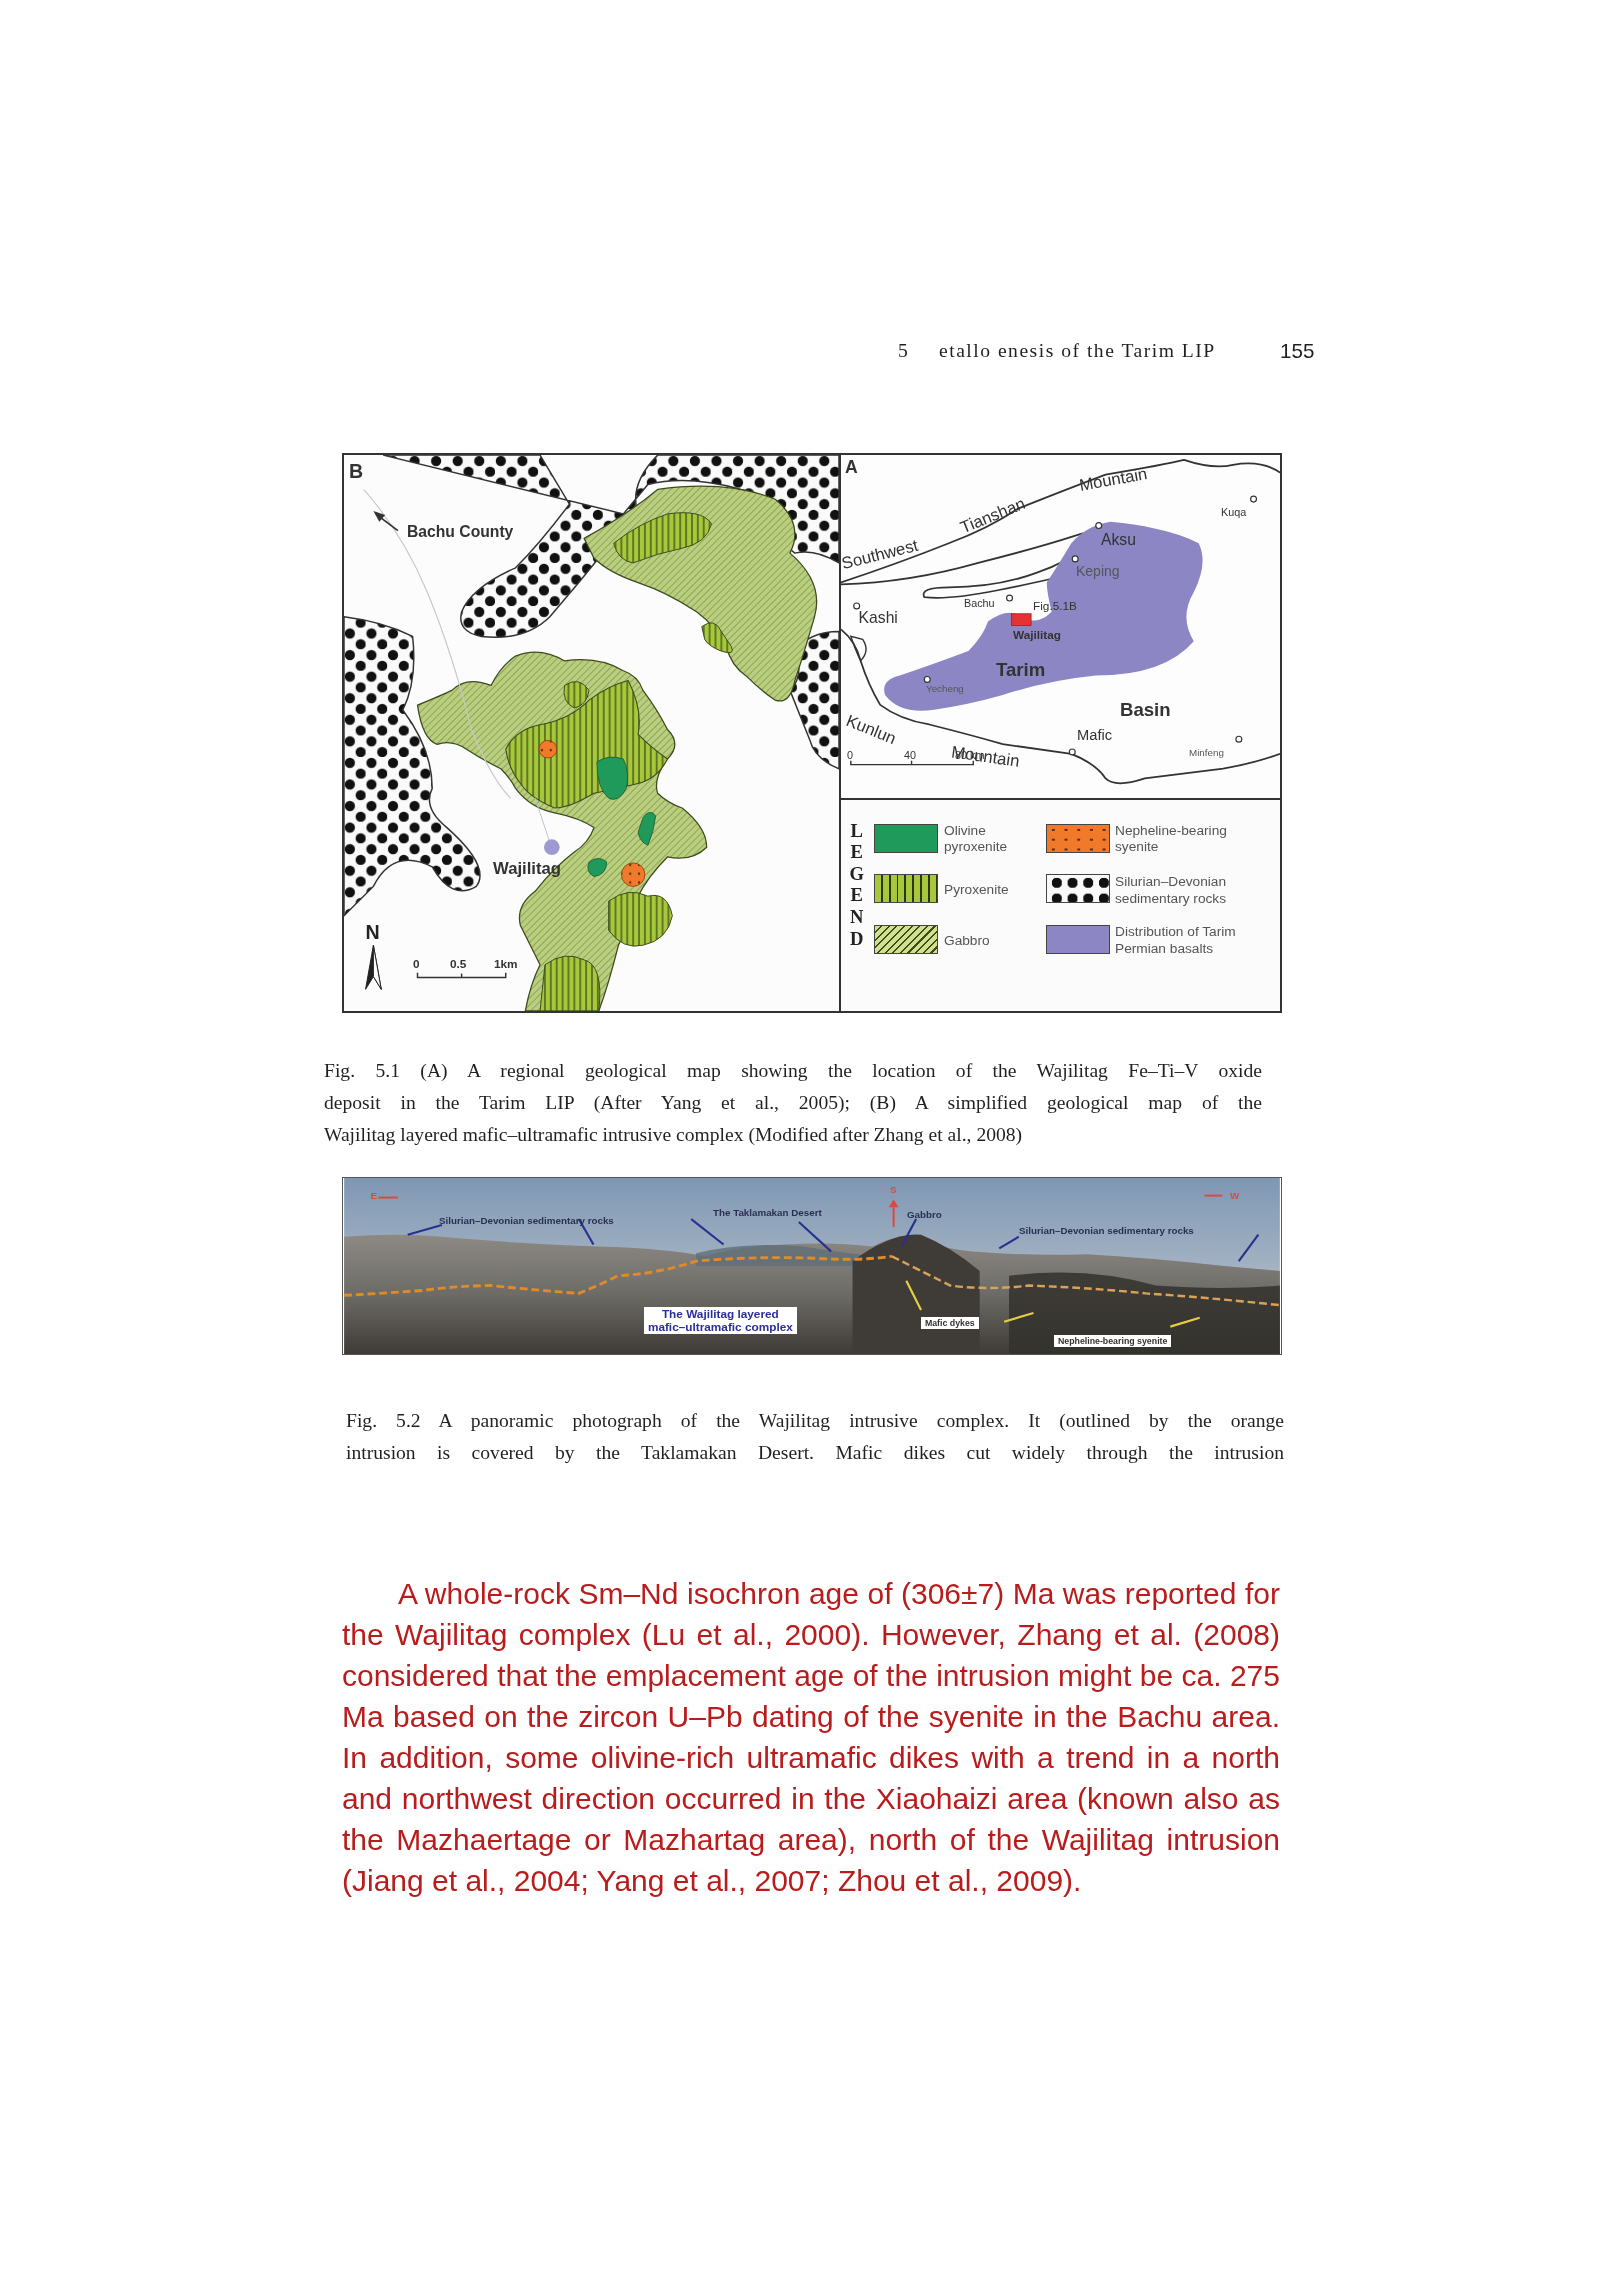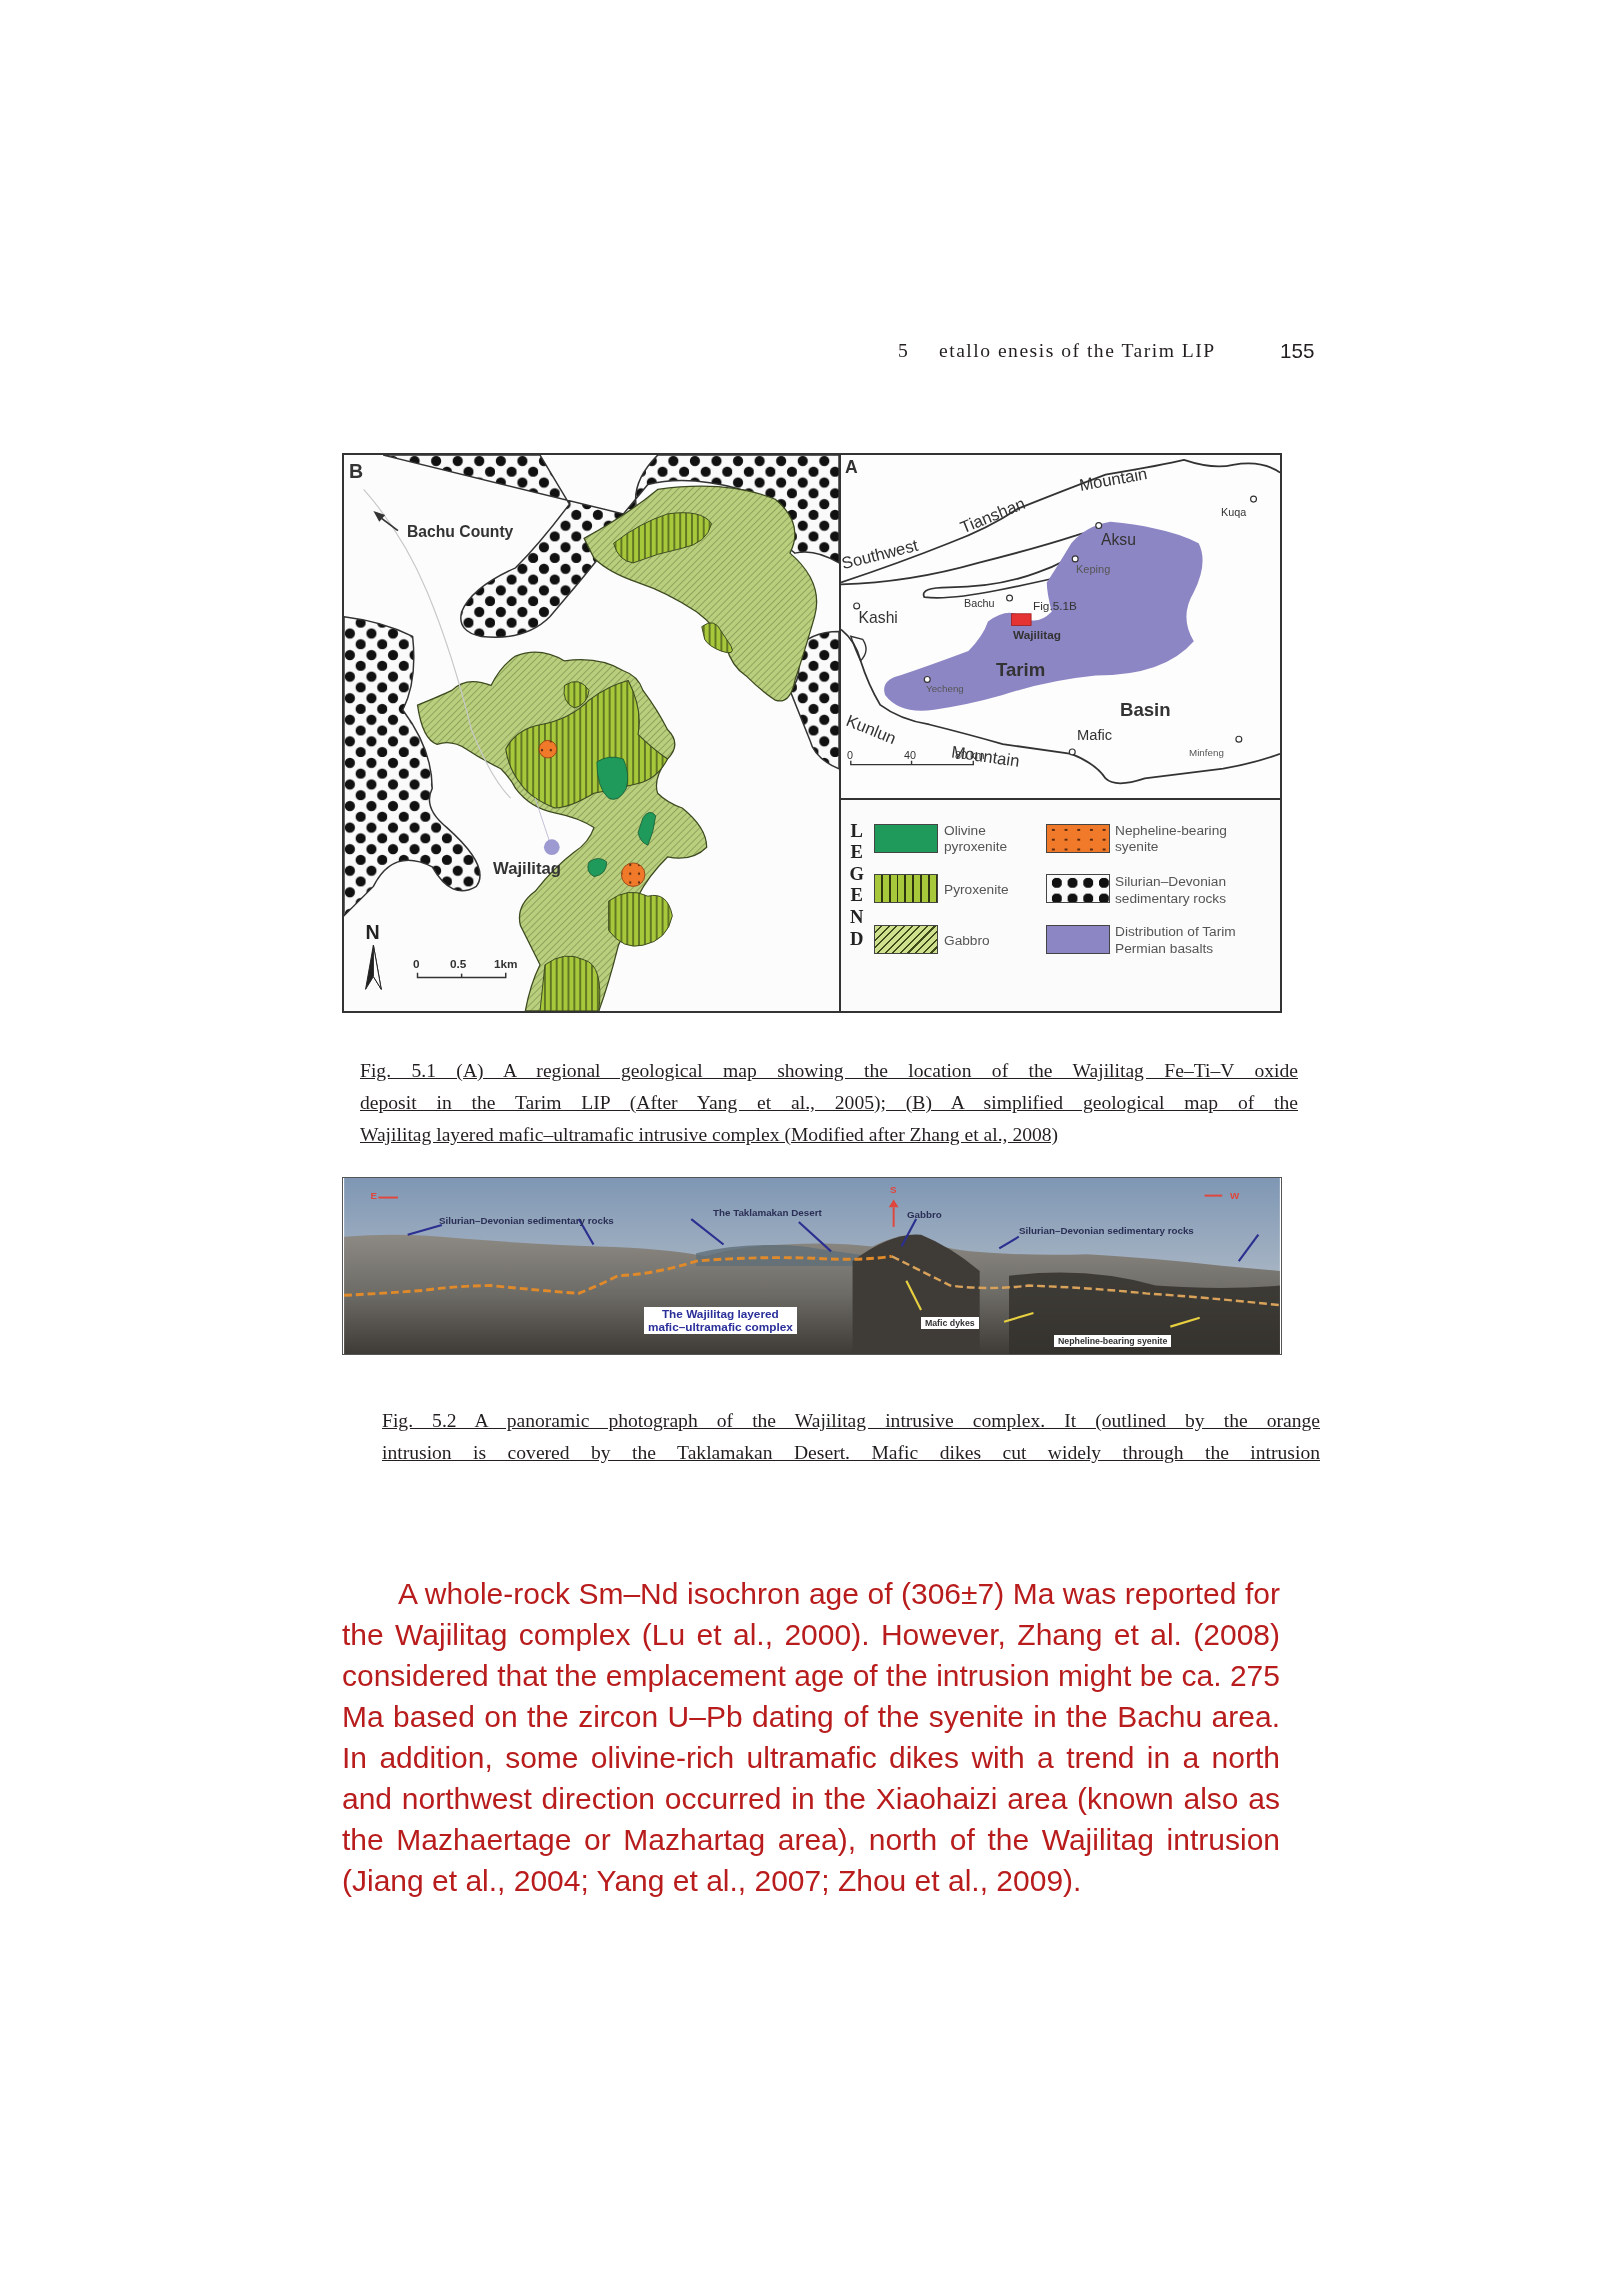--- a/index.html
+++ b/index.html
@@ -13,21 +13,21 @@
   .panelB { position:absolute; left:0; top:0; width:495px; height:556px; border-right:2px solid #333; background:#fcfcfc; overflow:hidden; }
   .panelA { position:absolute; left:497px; top:0; width:439px; height:343px; border-bottom:2px solid #333; background:#fdfdfd; overflow:hidden; }
   .legend { position:absolute; left:497px; top:345px; width:439px; height:211px; background:#fbfbfb; }
   .map-svg { position:absolute; left:0; top:0; }
   .lbl { position:absolute; font-family:"Liberation Sans", sans-serif; font-weight:bold; color:#333; white-space:nowrap; }
   .legend-word { position:absolute; left:7.8px; top:19.6px; font-family:"Liberation Serif", serif; font-weight:bold; font-size:18.6px; line-height:21.6px; color:#222; width:15.7px; text-align:center; }
   .legend-word span { display:block; }
   .lg-swatch { position:absolute; width:62px; height:27.4px; border:1px solid #444; }
   .lg-text { position:absolute; font-family:"Liberation Sans", sans-serif; font-size:13.7px; line-height:16.7px; color:#555; }
 
-  .caption { position:absolute; left:360px; width:938px; font-family:"Liberation Serif", serif; font-size:19.6px; line-height:32px; color:#231f20; text-align:justify; text-align-last:justify;text-decoration:underline; }
+  .caption { position:absolute; left:324px; width:938px; font-family:"Liberation Serif", serif; font-size:19.6px; line-height:32px; color:#231f20; text-align:justify; text-align-last:justify; }
   .caption .last { text-align-last:left; display:block; }
 
   .photo { position:absolute; left:342px; top:1177px; width:938px; height:176px; overflow:hidden; border:1px solid #555; }
   .ph-lbl { position:absolute; font-family:"Liberation Sans", sans-serif; font-weight:bold; font-size:9.8px; color:#2b2f55; white-space:nowrap; }
   .ph-box { position:absolute; background:#fff; font-family:"Liberation Sans", sans-serif; font-weight:bold; color:#2a2f9a; white-space:nowrap; padding:1px 3.9px; }
 
   .body-text { position:absolute; left:342px; top:1573px; width:938px; font-family:Liberation Sans, sans-serif; font-size:30px; line-height:41px; color:#b91c1c; }
   .body-text p { margin:0; text-align:justify; text-indent:56px; }
 </style>
 </head>
@@ -132,21 +132,21 @@
 
       <polyline points="10,312 10,316 135,316 135,312" fill="none" stroke="#333" stroke-width="1.4"></polyline>
       <line x1="72" y1="316" x2="72" y2="312" stroke="#333" stroke-width="1.4"></line>
     </svg>
     <div class="lbl" style="left:3.9px;top:2px;font-size:17.6px;">A</div>
     <div class="lbl" style="left:0px;top:90px;font-size:16.7px;font-weight:normal;transform:rotate(-14deg);">Southwest</div>
     <div class="lbl" style="left:118px;top:51px;font-size:16.7px;font-weight:normal;transform:rotate(-22deg);">Tianshan</div>
     <div class="lbl" style="left:238px;top:14.7px;font-size:16.7px;font-weight:normal;transform:rotate(-10deg);">Mountain</div>
     <div class="lbl" style="left:380px;top:51px;font-size:10.8px;font-weight:normal;">Kuqa</div>
     <div class="lbl" style="left:260px;top:76px;font-size:15.7px;font-weight:normal;">Aksu</div>
-    <div class="lbl" style="left:235px;top:108px;font-size:11px;font-weight:normal;color:#555;">Keping</div>
+    <div class="lbl" style="left:235px;top:108px;font-size:14px;font-weight:normal;color:#555;">Keping</div>
     <div class="lbl" style="left:123px;top:142px;font-size:10.8px;font-weight:normal;">Bachu</div>
     <div class="lbl" style="left:192px;top:144px;font-size:11.8px;font-weight:normal;">Fig.5.1B</div>
     <div class="lbl" style="left:17.6px;top:154px;font-size:15.7px;font-weight:normal;">Kashi</div>
     <div class="lbl" style="left:172px;top:173px;font-size:11.8px;">Wajilitag</div>
     <div class="lbl" style="left:155px;top:204px;font-size:18.6px;">Tarim</div>
     <div class="lbl" style="left:279px;top:204px;font-size:18.6px;margin-top:40px;">Basin</div>
     <div class="lbl" style="left:85px;top:228px;font-size:9.8px;font-weight:normal;color:#555;">Yecheng</div>
     <div class="lbl" style="left:236px;top:272px;font-size:14.7px;font-weight:normal;">Mafic</div>
     <div class="lbl" style="left:3.9px;top:265px;font-size:16.7px;font-weight:normal;transform:rotate(22deg);">Kunlun</div>
     <div class="lbl" style="left:110px;top:292px;font-size:16.7px;font-weight:normal;transform:rotate(8deg);">Mountain</div>

